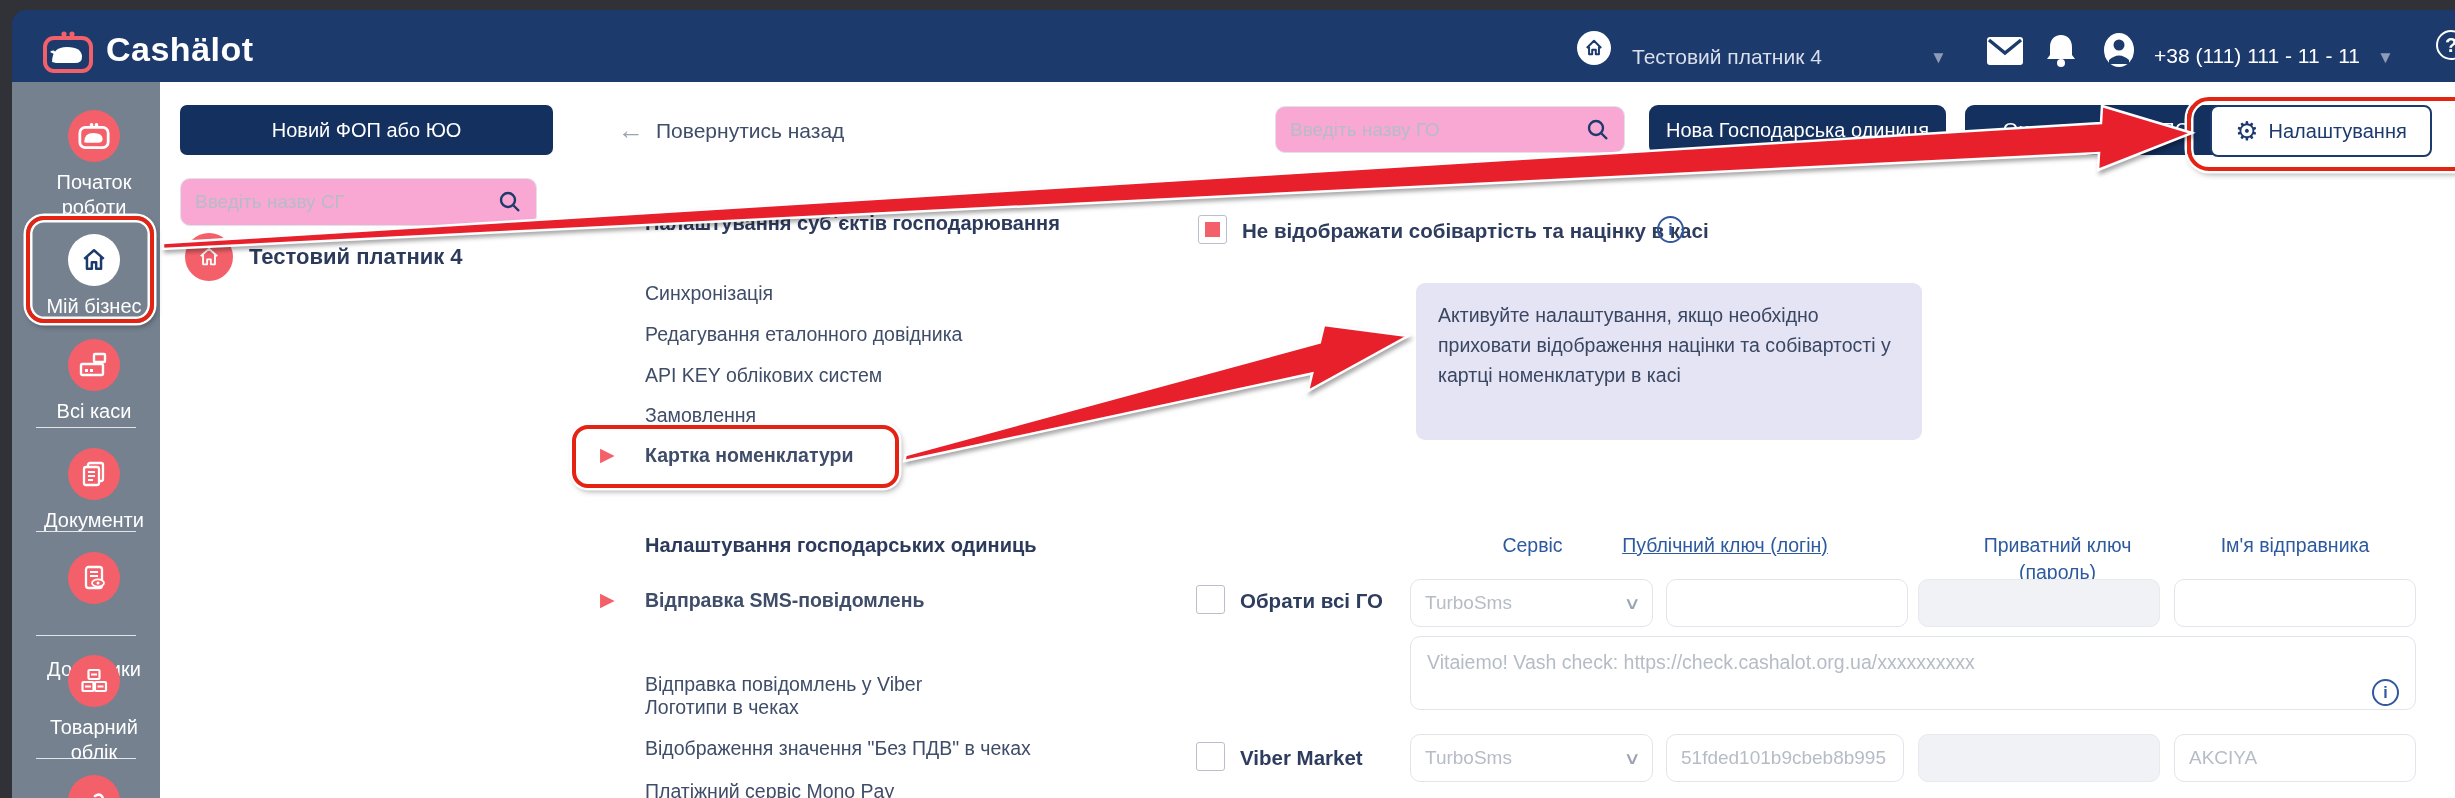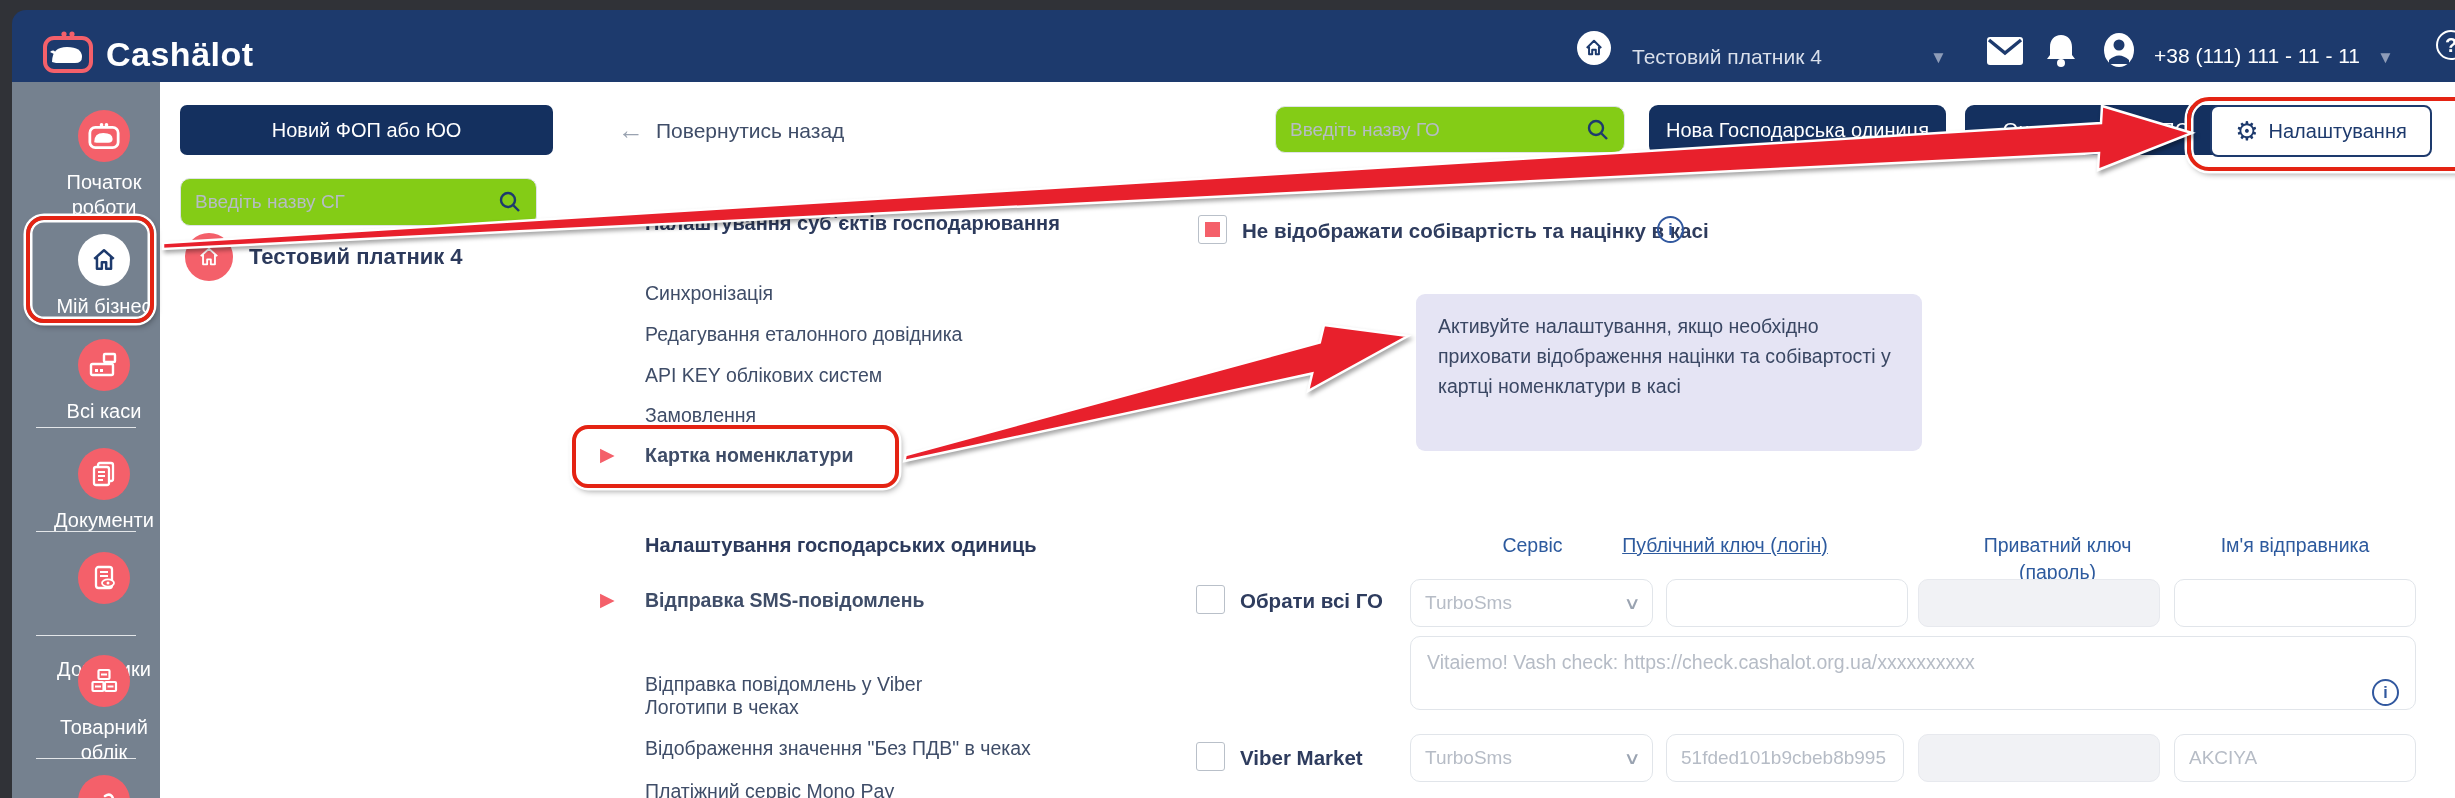--- a/index.html
+++ b/index.html
@@ -4,51 +4,51 @@
 <style>
   * { margin:0; padding:0; box-sizing:border-box; }
   html,body { width:2455px; height:798px; overflow:hidden; background:#303237;
               font-family:"Liberation Sans", sans-serif; }
   .abs { position:absolute; }
   #stage { position:relative; width:2455px; height:798px; overflow:hidden; }
 
   
   #topbar { left:12px; top:10px; width:2443px; height:72px; background:#1d3a6d;
             border-top-left-radius:14px; }
-  .logo-wrap { left:30px; top:20px; display:flex; align-items:flex-end; gap:12px; }
+  .logo-wrap { left:30px; top:20px; display:flex; align-items:flex-start; gap:12px; }
   .logo-text { color:#ffffff; font-size:34px; font-weight:bold; letter-spacing:.5px; }
   .hdr-item { color:#d9dfeb; font-size:21px; }
   .hdr-circle { width:34px; height:34px; border-radius:50%; background:#ffffff;
                 display:flex; align-items:center; justify-content:center; }
   .chev { color:#8e9cb8; font-size:17px; }
   .q-circle { width:30px; height:30px; border-radius:50%; border:2.5px solid #ffffff;
               color:#ffffff; font-size:20px; font-weight:bold; display:flex;
               align-items:center; justify-content:center; }
 
   
   #sidebar { left:12px; top:82px; width:148px; height:716px; background:#75818f; }
-  .sb-item { position:absolute; left:18px; width:148px; display:flex; flex-direction:column;
+  .sb-item { position:absolute; left:8px; width:148px; display:flex; flex-direction:column;
              align-items:center; }
   .sb-circle { width:52px; height:52px; border-radius:50%; background:#f4606a;
                display:flex; align-items:center; justify-content:center; }
   .sb-circle.white { background:#ffffff; }
   .sb-label { margin-top:8px; color:#ffffff; font-size:20px; text-align:center;
               line-height:1.25; white-space:pre-line; }
   .sb-div { position:absolute; left:24px; width:100px; height:1px; background:rgba(255,255,255,.8); }
 
   
   #main { left:160px; top:82px; width:2295px; height:716px; background:#ffffff; }
 
   .btn-navy { background:#14305f; color:#ffffff; border:none; border-radius:7px;
               font-size:20px; font-family:inherit; display:flex; align-items:center;
               justify-content:center; cursor:pointer; }
   .btn-outline { background:#ffffff; color:#1d3a6d; border:2px solid #1d3a6d; border-radius:8px;
                  font-size:20px; font-family:inherit; display:flex; align-items:center;
                  justify-content:center; gap:10px; cursor:pointer; }
-  .search-box { background:#84cc16; border:1.5px solid #dfe3e9; border-radius:10px;
+  .search-box { background:#f9a8d4; border:1.5px solid #dfe3e9; border-radius:10px;
                 display:flex; align-items:center; padding:0 14px; }
   .search-box input { flex:1; border:none; outline:none; font-size:19px; color:#3f4d68;
                       font-family:inherit; background:transparent; }
   .search-box input::placeholder { color:#b6bcc6; }
   .back-link { display:flex; align-items:center; gap:12px; color:#3f4d68; font-size:21px; }
   .back-arrow { color:#9aa3b1; font-size:26px; }
 
   .h-bold { color:#2c3a5c; font-size:20px; font-weight:bold; }
   .menu-item { color:#3f4d68; font-size:19.5px; }
   .tri { color:#f4606a; font-size:19px; }
@@ -260,21 +260,21 @@
 
     <div class="abs payer" style="left:25px; top:151px;">
       <div class="payer-circle">
         <svg class="glyph" width="22" height="22" viewBox="0 0 24 24">
             <path d="M3 11 L12 3 L21 11 M5.5 9.5 V20 H10 V14.5 H14 V20 H18.5 V9.5" fill="none" stroke="#ffffff" stroke-width="2" stroke-linejoin="round"></path>
           </svg>
       </div>
       <div class="payer-name">Тестовий платник 4</div>
     </div>
 
-    <div id="tooltip" class="abs" style="left:1256px; top:212px; width:506px; height:157px;">Активуйте налаштування, якщо необхідно приховати відображення націнки та собівартості у картці номенклатури в касі</div>
+    <div id="tooltip" class="abs" style="left:1256px; top:201px; width:506px; height:157px;">Активуйте налаштування, якщо необхідно приховати відображення націнки та собівартості у картці номенклатури в касі</div>
 
     <div class="abs menu-item" style="left:485px; top:200px;">Синхронізація</div>
     <div class="abs menu-item" style="left:485px; top:241px;">Редагування еталонного довідника</div>
     <div class="abs menu-item" style="left:485px; top:282px;">API KEY облікових систем</div>
     <div class="abs menu-item" style="left:485px; top:322px;">Замовлення</div>
     <div class="abs tri" style="left:440px; top:361px;">▶</div>
     <div class="abs menu-item" style="left:485px; top:362px; font-weight:bold;">Картка номенклатури</div>
 
     <div class="abs h-bold" style="left:485px; top:452px;">Налаштування господарських одиниць</div>
 

